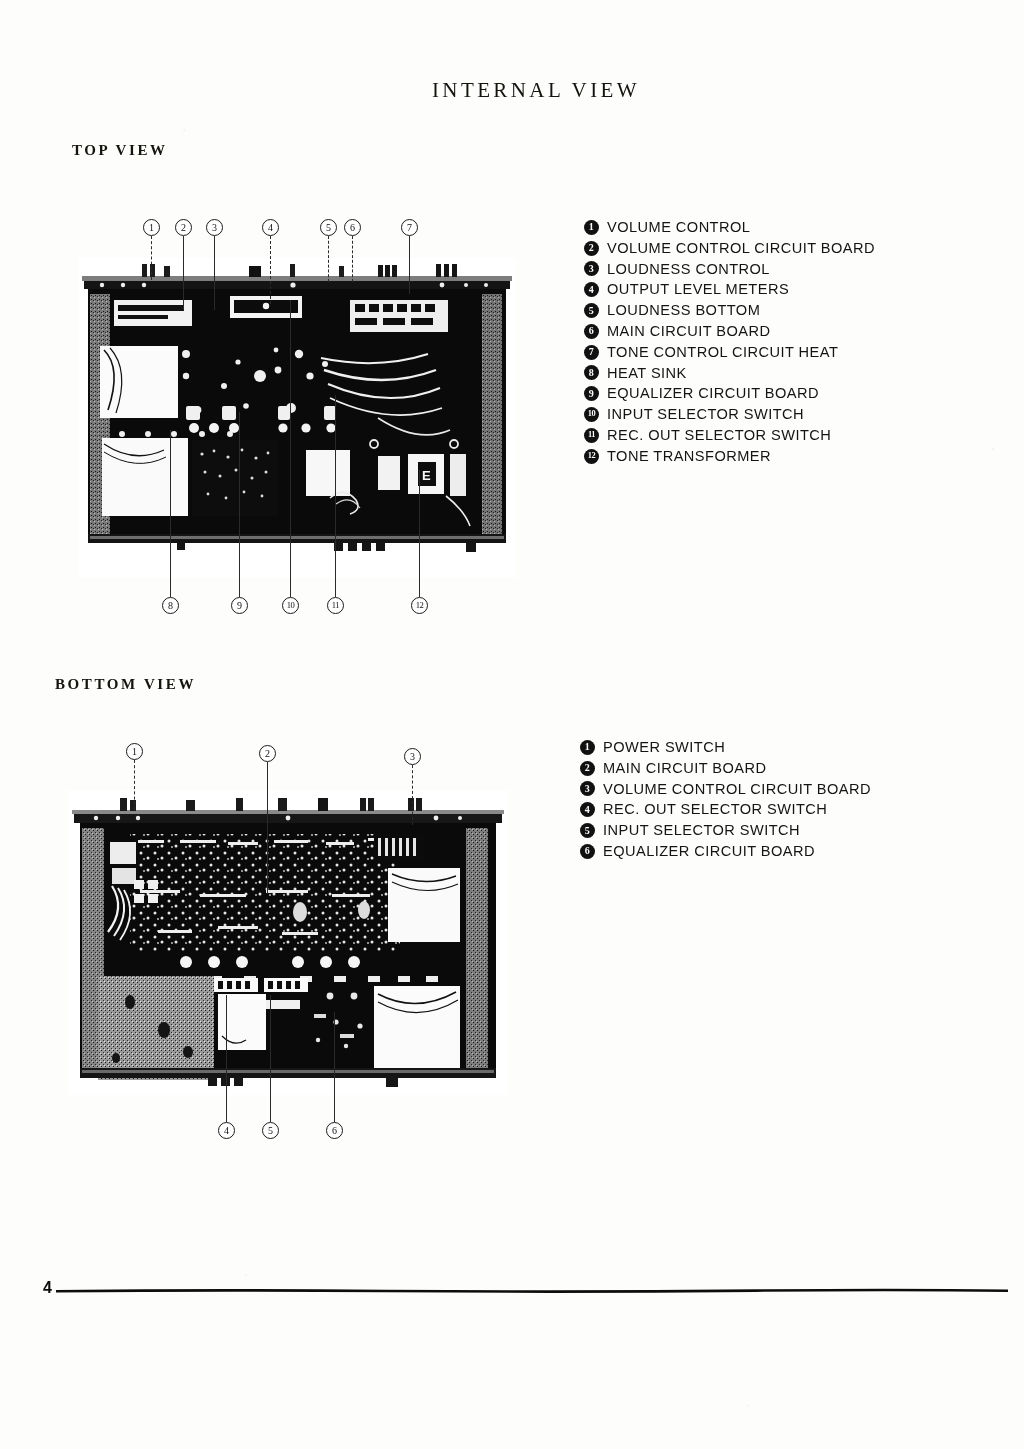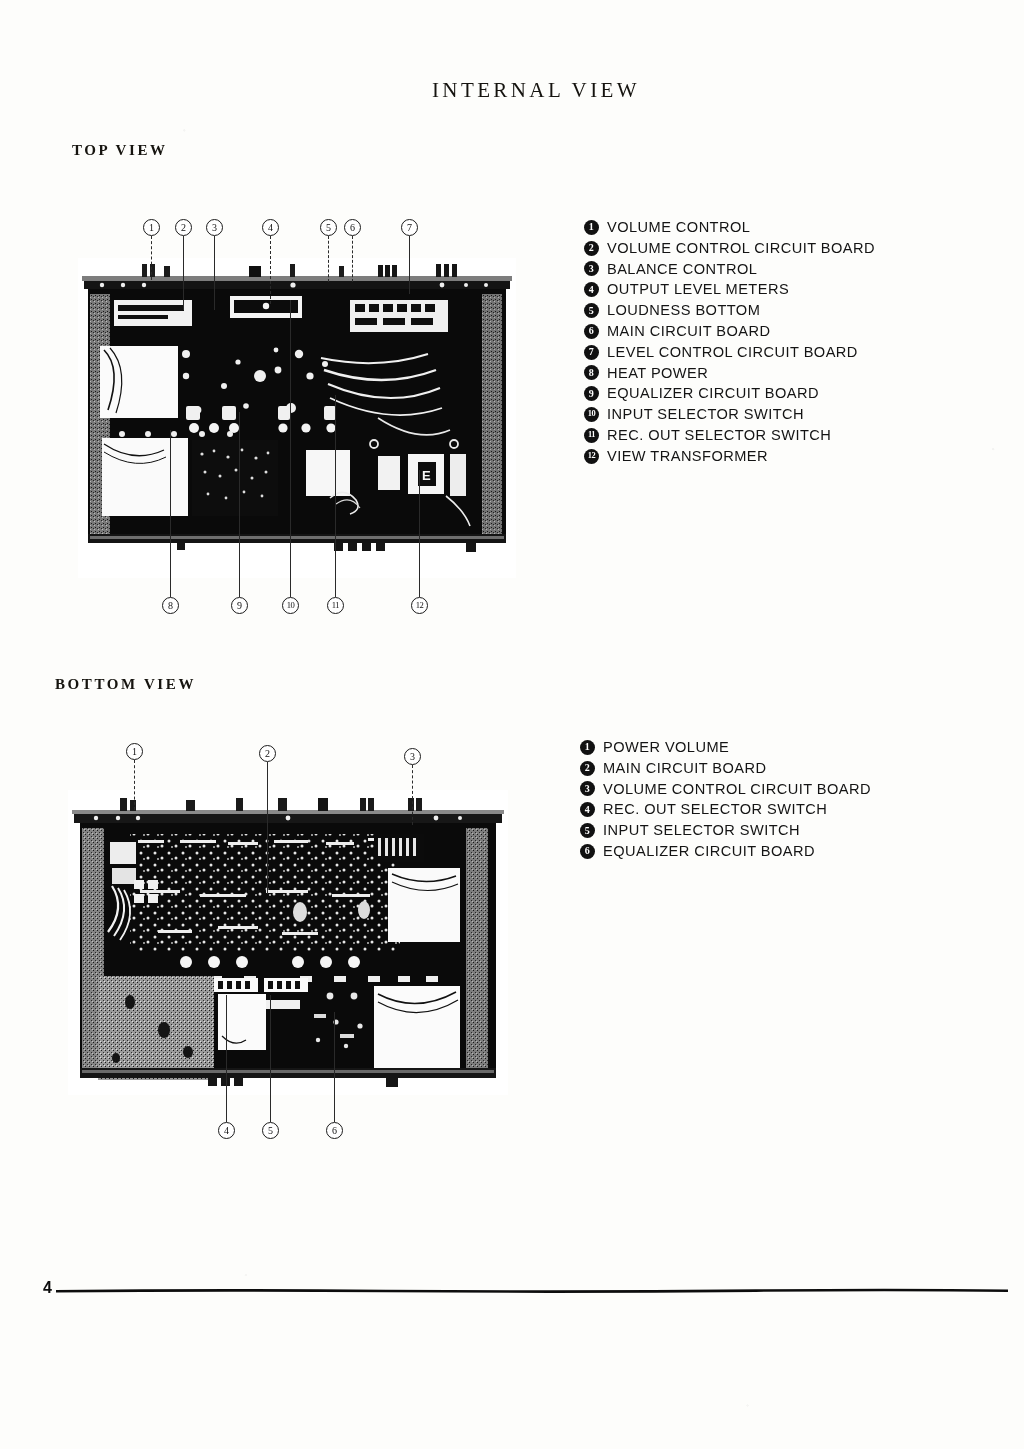--- a/index.html
+++ b/index.html
@@ -322,57 +322,57 @@
     <div class="legend-item">
       <span class="legend-num">1</span>
       <span class="legend-label">VOLUME CONTROL</span>
     </div>
     <div class="legend-item">
       <span class="legend-num">2</span>
       <span class="legend-label">VOLUME CONTROL CIRCUIT BOARD</span>
     </div>
     <div class="legend-item">
       <span class="legend-num">3</span>
-      <span class="legend-label">BALANCE CONTROL</span>
+      <span class="legend-label">LOUDNESS CONTROL</span>
     </div>
     <div class="legend-item">
       <span class="legend-num">4</span>
       <span class="legend-label">OUTPUT LEVEL METERS</span>
     </div>
     <div class="legend-item">
       <span class="legend-num">5</span>
       <span class="legend-label">LOUDNESS BOTTOM</span>
     </div>
     <div class="legend-item">
       <span class="legend-num">6</span>
       <span class="legend-label">MAIN CIRCUIT BOARD</span>
     </div>
     <div class="legend-item">
       <span class="legend-num">7</span>
-      <span class="legend-label">LEVEL CONTROL CIRCUIT BOARD</span>
+      <span class="legend-label">TONE CONTROL CIRCUIT HEAT</span>
     </div>
     <div class="legend-item">
       <span class="legend-num">8</span>
-      <span class="legend-label">HEAT POWER</span>
+      <span class="legend-label">HEAT SINK</span>
     </div>
     <div class="legend-item">
       <span class="legend-num">9</span>
       <span class="legend-label">EQUALIZER CIRCUIT BOARD</span>
     </div>
     <div class="legend-item">
       <span class="legend-num wide">10</span>
       <span class="legend-label">INPUT SELECTOR SWITCH</span>
     </div>
     <div class="legend-item">
       <span class="legend-num wide">11</span>
       <span class="legend-label">REC. OUT SELECTOR SWITCH</span>
     </div>
     <div class="legend-item">
       <span class="legend-num wide">12</span>
-      <span class="legend-label">VIEW TRANSFORMER</span>
+      <span class="legend-label">TONE TRANSFORMER</span>
     </div>
   </div>
 
   <div class="callout" style="left:143px; top:219px;">1</div>
   <div class="leader" style="left:151px; top:236px; height:44px;"></div>
   <div class="callout" style="left:175px; top:219px;">2</div>
   <div class="leader solid" style="left:183px; top:236px; height:74px;"></div>
   <div class="callout" style="left:206px; top:219px;">3</div>
   <div class="leader solid" style="left:214px; top:236px; height:74px;"></div>
   <div class="callout" style="left:262px; top:219px;">4</div>
@@ -554,21 +554,21 @@
         <rect x="153" y="288" width="9" height="8"></rect>
         <rect x="166" y="288" width="9" height="8"></rect>
         <rect x="318" y="288" width="12" height="9"></rect>
       </g>
     </svg>
   </div>
 
   <div class="legend" id="legend-bottom">
     <div class="legend-item">
       <span class="legend-num">1</span>
-      <span class="legend-label">POWER VOLUME</span>
+      <span class="legend-label">POWER SWITCH</span>
     </div>
     <div class="legend-item">
       <span class="legend-num">2</span>
       <span class="legend-label">MAIN CIRCUIT BOARD</span>
     </div>
     <div class="legend-item">
       <span class="legend-num">3</span>
       <span class="legend-label">VOLUME CONTROL CIRCUIT BOARD</span>
     </div>
     <div class="legend-item">

